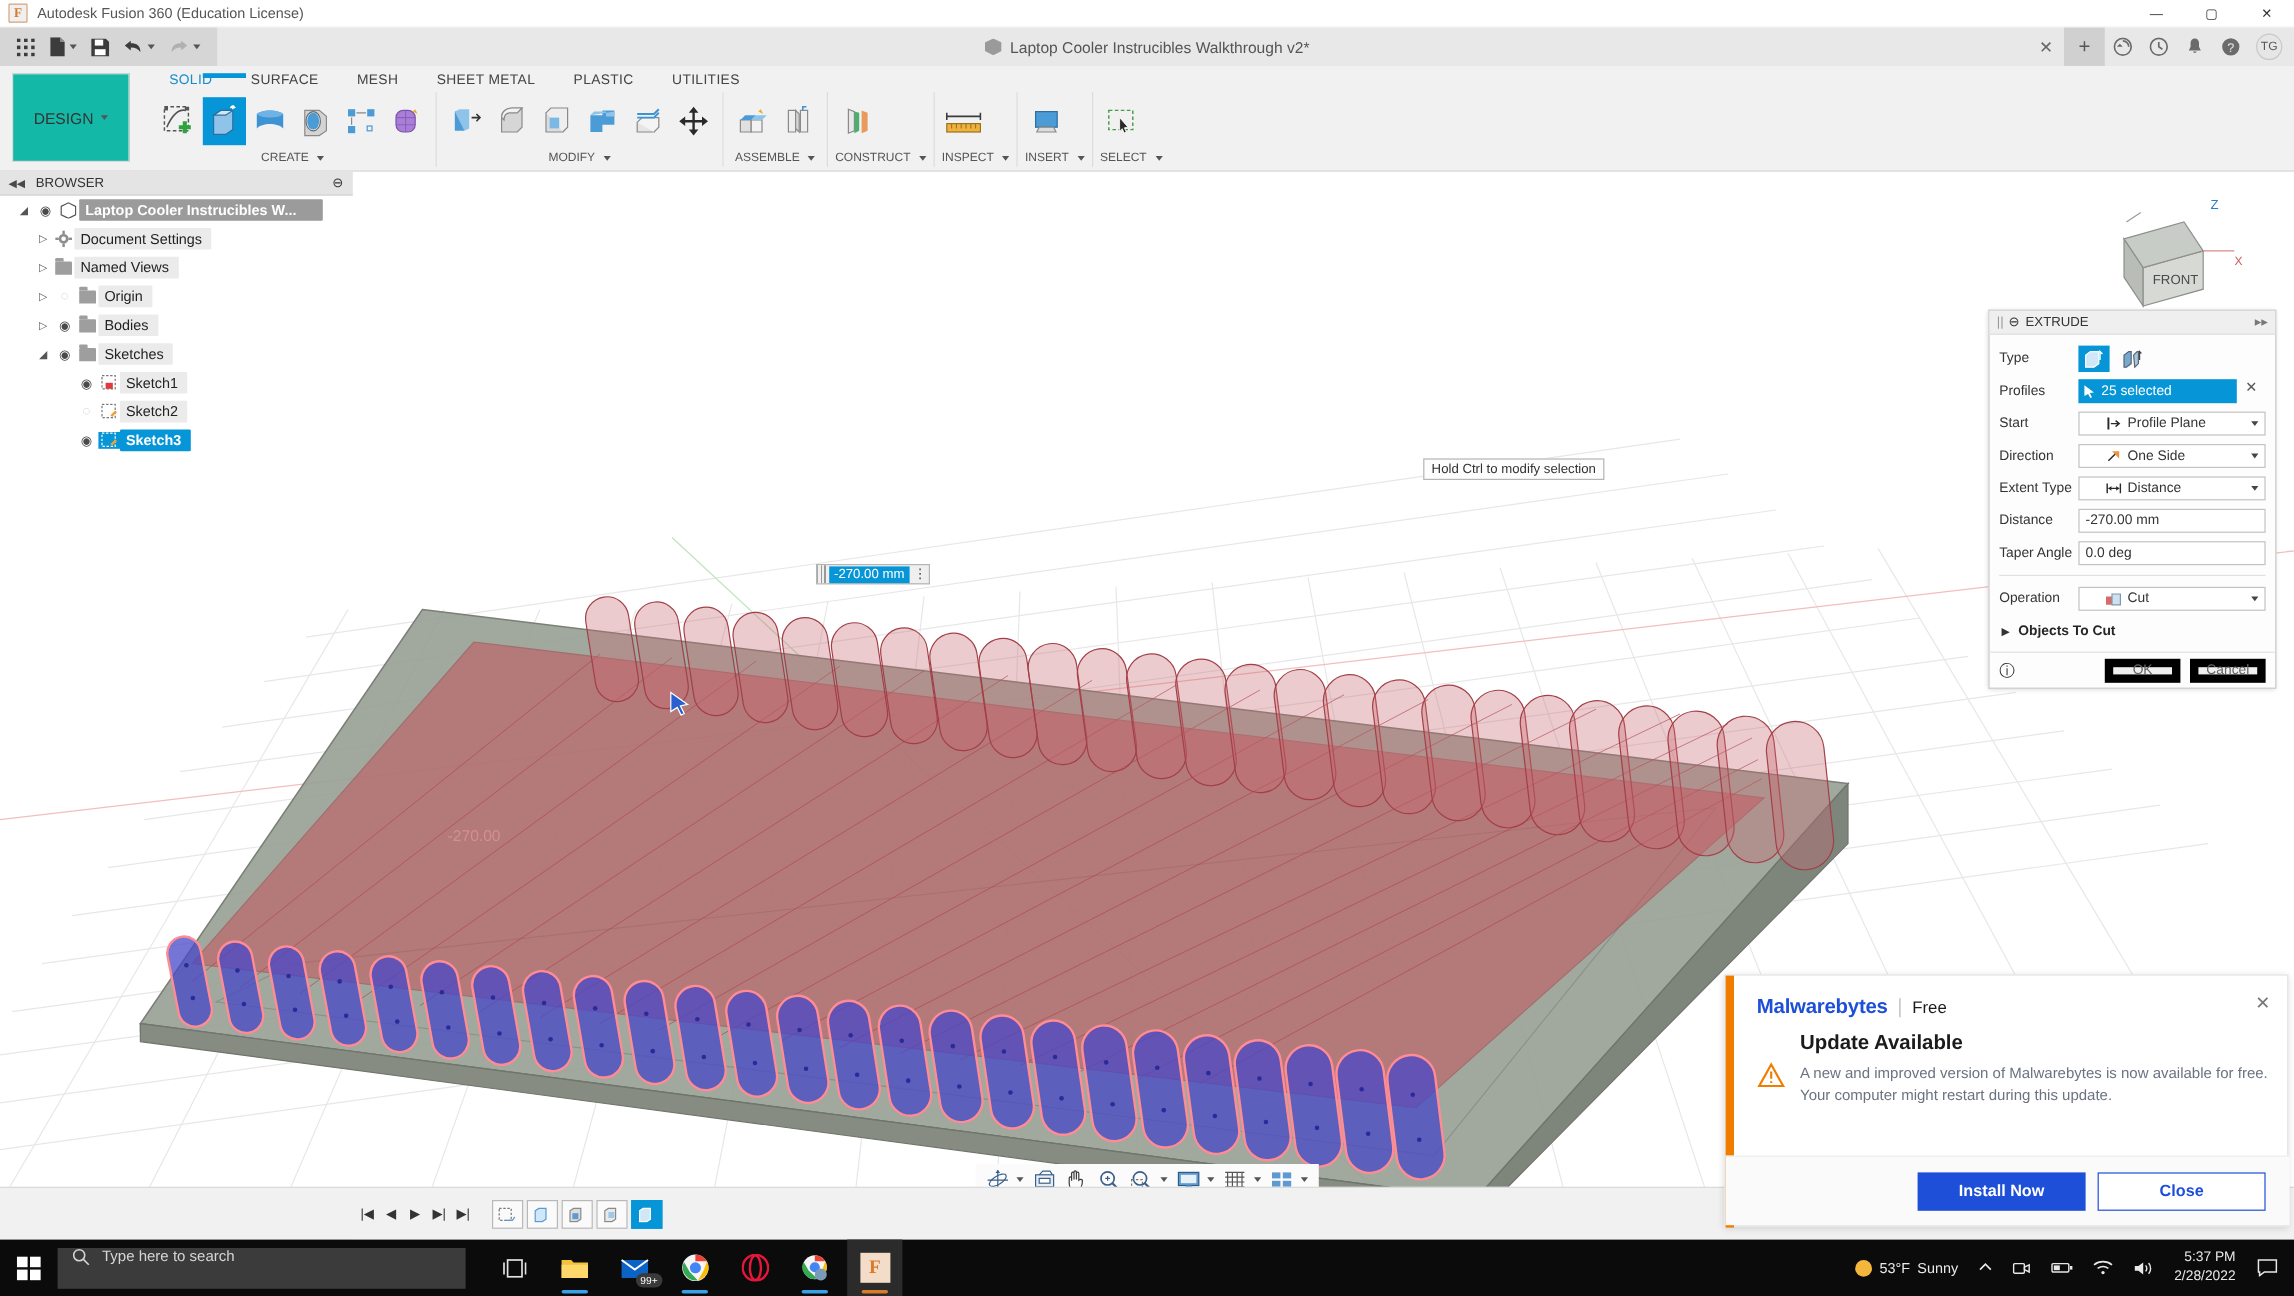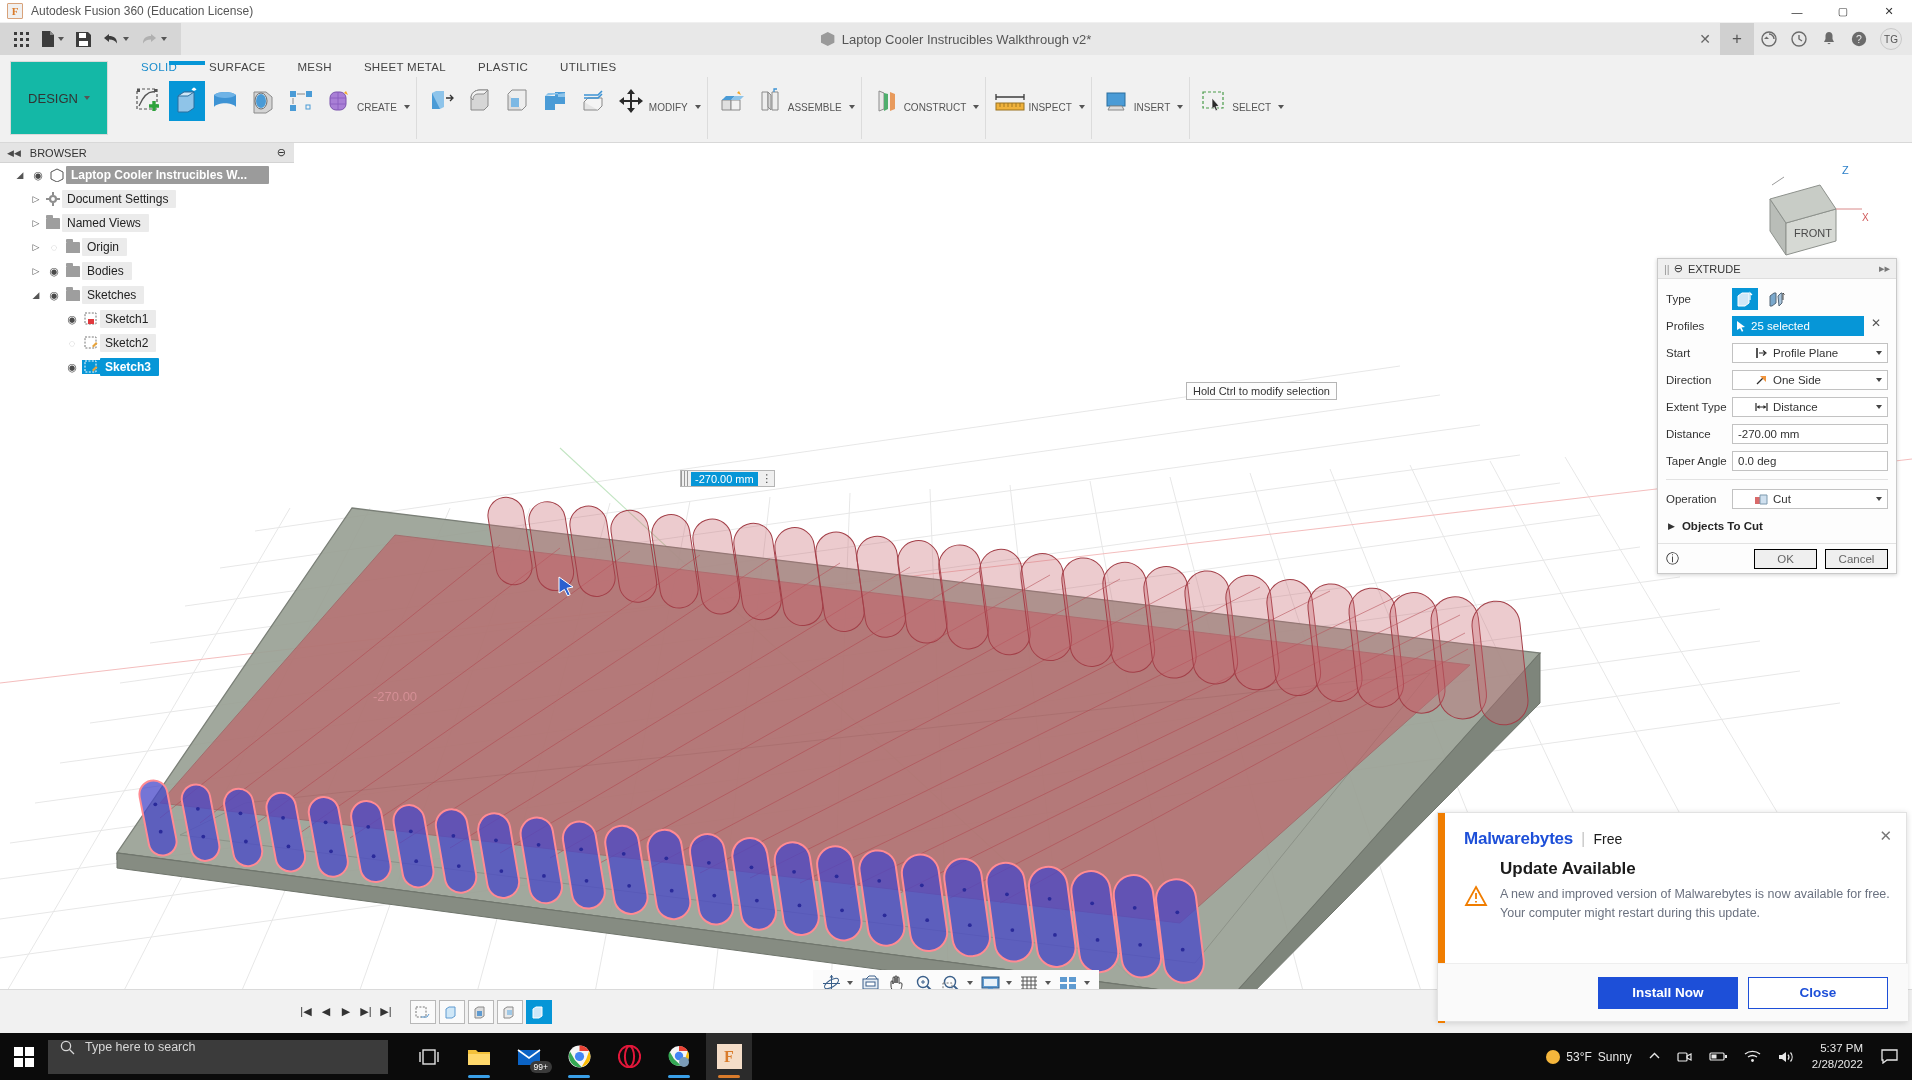--- a/index.html
+++ b/index.html
@@ -56,21 +56,21 @@
   
   .ribbon { position:absolute; top:55px; left:0; width:1912px; height:88px; background:#f1f1f1;
             border-bottom:1px solid #d8d8d8; }
   .design-box { position:absolute; left:10px; top:6px; width:98px; height:74px;
                 background:#14b8a6; border:1px solid #dadada; display:flex;
                 align-items:center; justify-content:center; font-size:13px; color:#333;}
   .tabs { position:absolute; left:125px; top:2px; display:flex; gap:0; }
   .tab { padding:4px 16px; font-size:11.5px; color:#444; letter-spacing:.3px; }
   .tab.active { color:#1a8ccc; }
   .panels { position:absolute; left:125px; top:22px; display:flex; height:62px; }
-  .panel { display:flex; flex-direction:row; justify-content:space-between;
+  .panel { display:flex; flex-direction:column; justify-content:space-between;
            border-right:1px solid #dcdcdc; padding:0 6px; }
   .panel:last-child{border-right:none;}
   .panel-icons { display:flex; align-items:flex-end; height:44px; gap:2px; padding-top:2px; }
   .panel-label { font-size:10px; color:#555; text-align:center; padding-bottom:2px;
                  display:flex;align-items:center;justify-content:center;gap:3px;}
   .ic { width:36px;height:40px;display:flex;align-items:center;justify-content:center;position:relative;}
   .ic.sel { background:#0696d7; }
   .ic svg { display:block; }
   .tabmark { position:absolute; left:0; top:-20px; width:36px; height:4px; background:#0696d7; }
   .bheader { position:absolute; left:0; top:143px; width:294px; height:20px;
@@ -128,21 +128,21 @@
         border-left:3.5px solid transparent;border-right:3.5px solid transparent;border-top:4px solid #444;}
   .txtin { flex:1; height:20px; background:#fff; border:1px solid #c2c2c2;
            padding:0 5px; font-size:11.5px; color:#333; display:flex; align-items:center; }
   .sel-chip { background:#0696d7; color:#fff; font-size:11.5px; padding:2px 8px 2px 4px;
               display:flex; align-items:center; gap:4px; height:20px; }
   .tybtn { width:26px;height:22px;display:flex;align-items:center;justify-content:center;margin-right:6px;}
   .tybtn.on { background:#0696d7; }
   .ex-div { border-top:1px solid #e2e2e2; margin:5px 0; }
   .ex-foot { border-top:1px solid #e2e2e2; height:30px; display:flex; align-items:center;
              padding:0 8px; justify-content:space-between; }
-  .exbtn { width:63px; height:20px; border:1px solid #000000; background:#efefef;
+  .exbtn { width:63px; height:20px; border:7px solid #000000; background:#efefef;
            font-size:11.5px; color:#666; display:flex;align-items:center;justify-content:center; }
 
   
   .hint { position:absolute; left:1186px; top:382px; background:#fdfdfd; border:1px solid #b5b5b5;
           font-size:11px; padding:2px 6px; color:#333; z-index:15; }
   .dimbox { position:absolute; left:680px; top:470px; display:flex; align-items:center;
             background:#efefef; border:1px solid #b5b5b5; height:17px; z-index:15; }
   .dimbox .grip { width:8px; height:15px; background:#efefef;
                   background-image:repeating-linear-gradient(to right,#999 0 1px,transparent 1px 3px);}
   .dimval { background:#0696d7; color:#fff; font-size:11px; padding:1px 4px; margin:0 2px; }

